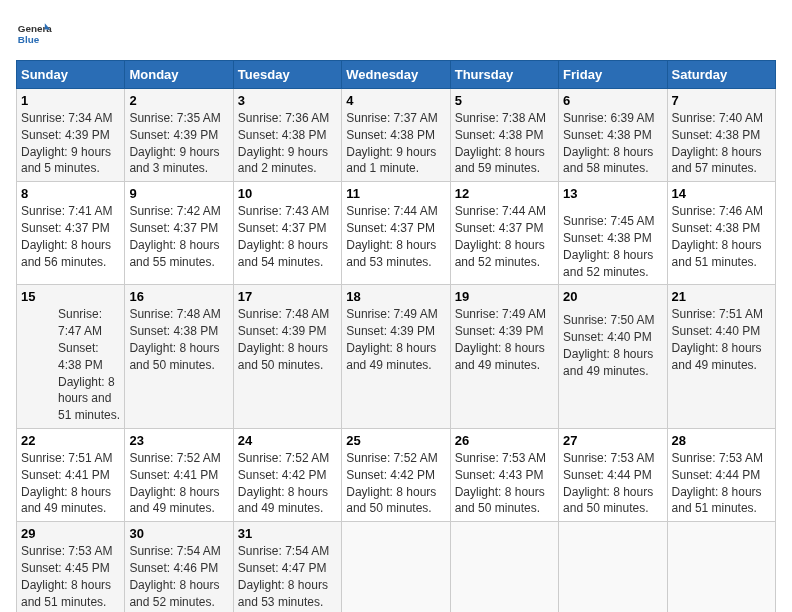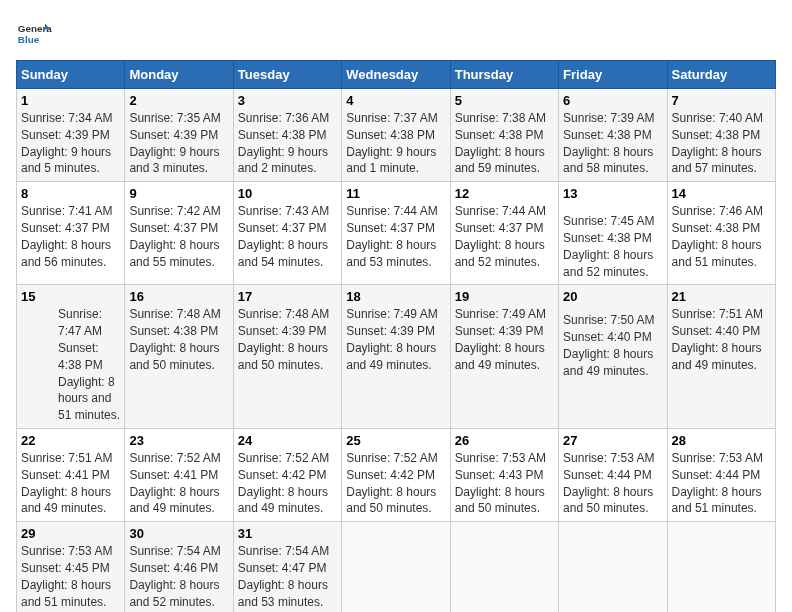--- a/index.html
+++ b/index.html
@@ -132,21 +132,21 @@
 Daylight: 9 hours and 1 minute.</div>
         </td>
         <td>
           <span class="day-num">5</span>
           <div class="day-info" style="white-space: pre-line;">Sunrise: 7:38 AM
 Sunset: 4:38 PM
 Daylight: 8 hours and 59 minutes.</div>
         </td>
         <td>
           <span class="day-num">6</span>
-          <div class="day-info" style="white-space: pre-line;">Sunrise: 7:39 AM
+          <div class="day-info" style="white-space: pre-line;">Sunrise: 6:39 AM
 Sunset: 4:38 PM
 Daylight: 8 hours and 58 minutes.</div>
         </td>
         <td>
           <span class="day-num">7</span>
           <div class="day-info" style="white-space: pre-line;">Sunrise: 7:40 AM
 Sunset: 4:38 PM
 Daylight: 8 hours and 57 minutes.</div>
         </td>
       </tr>

